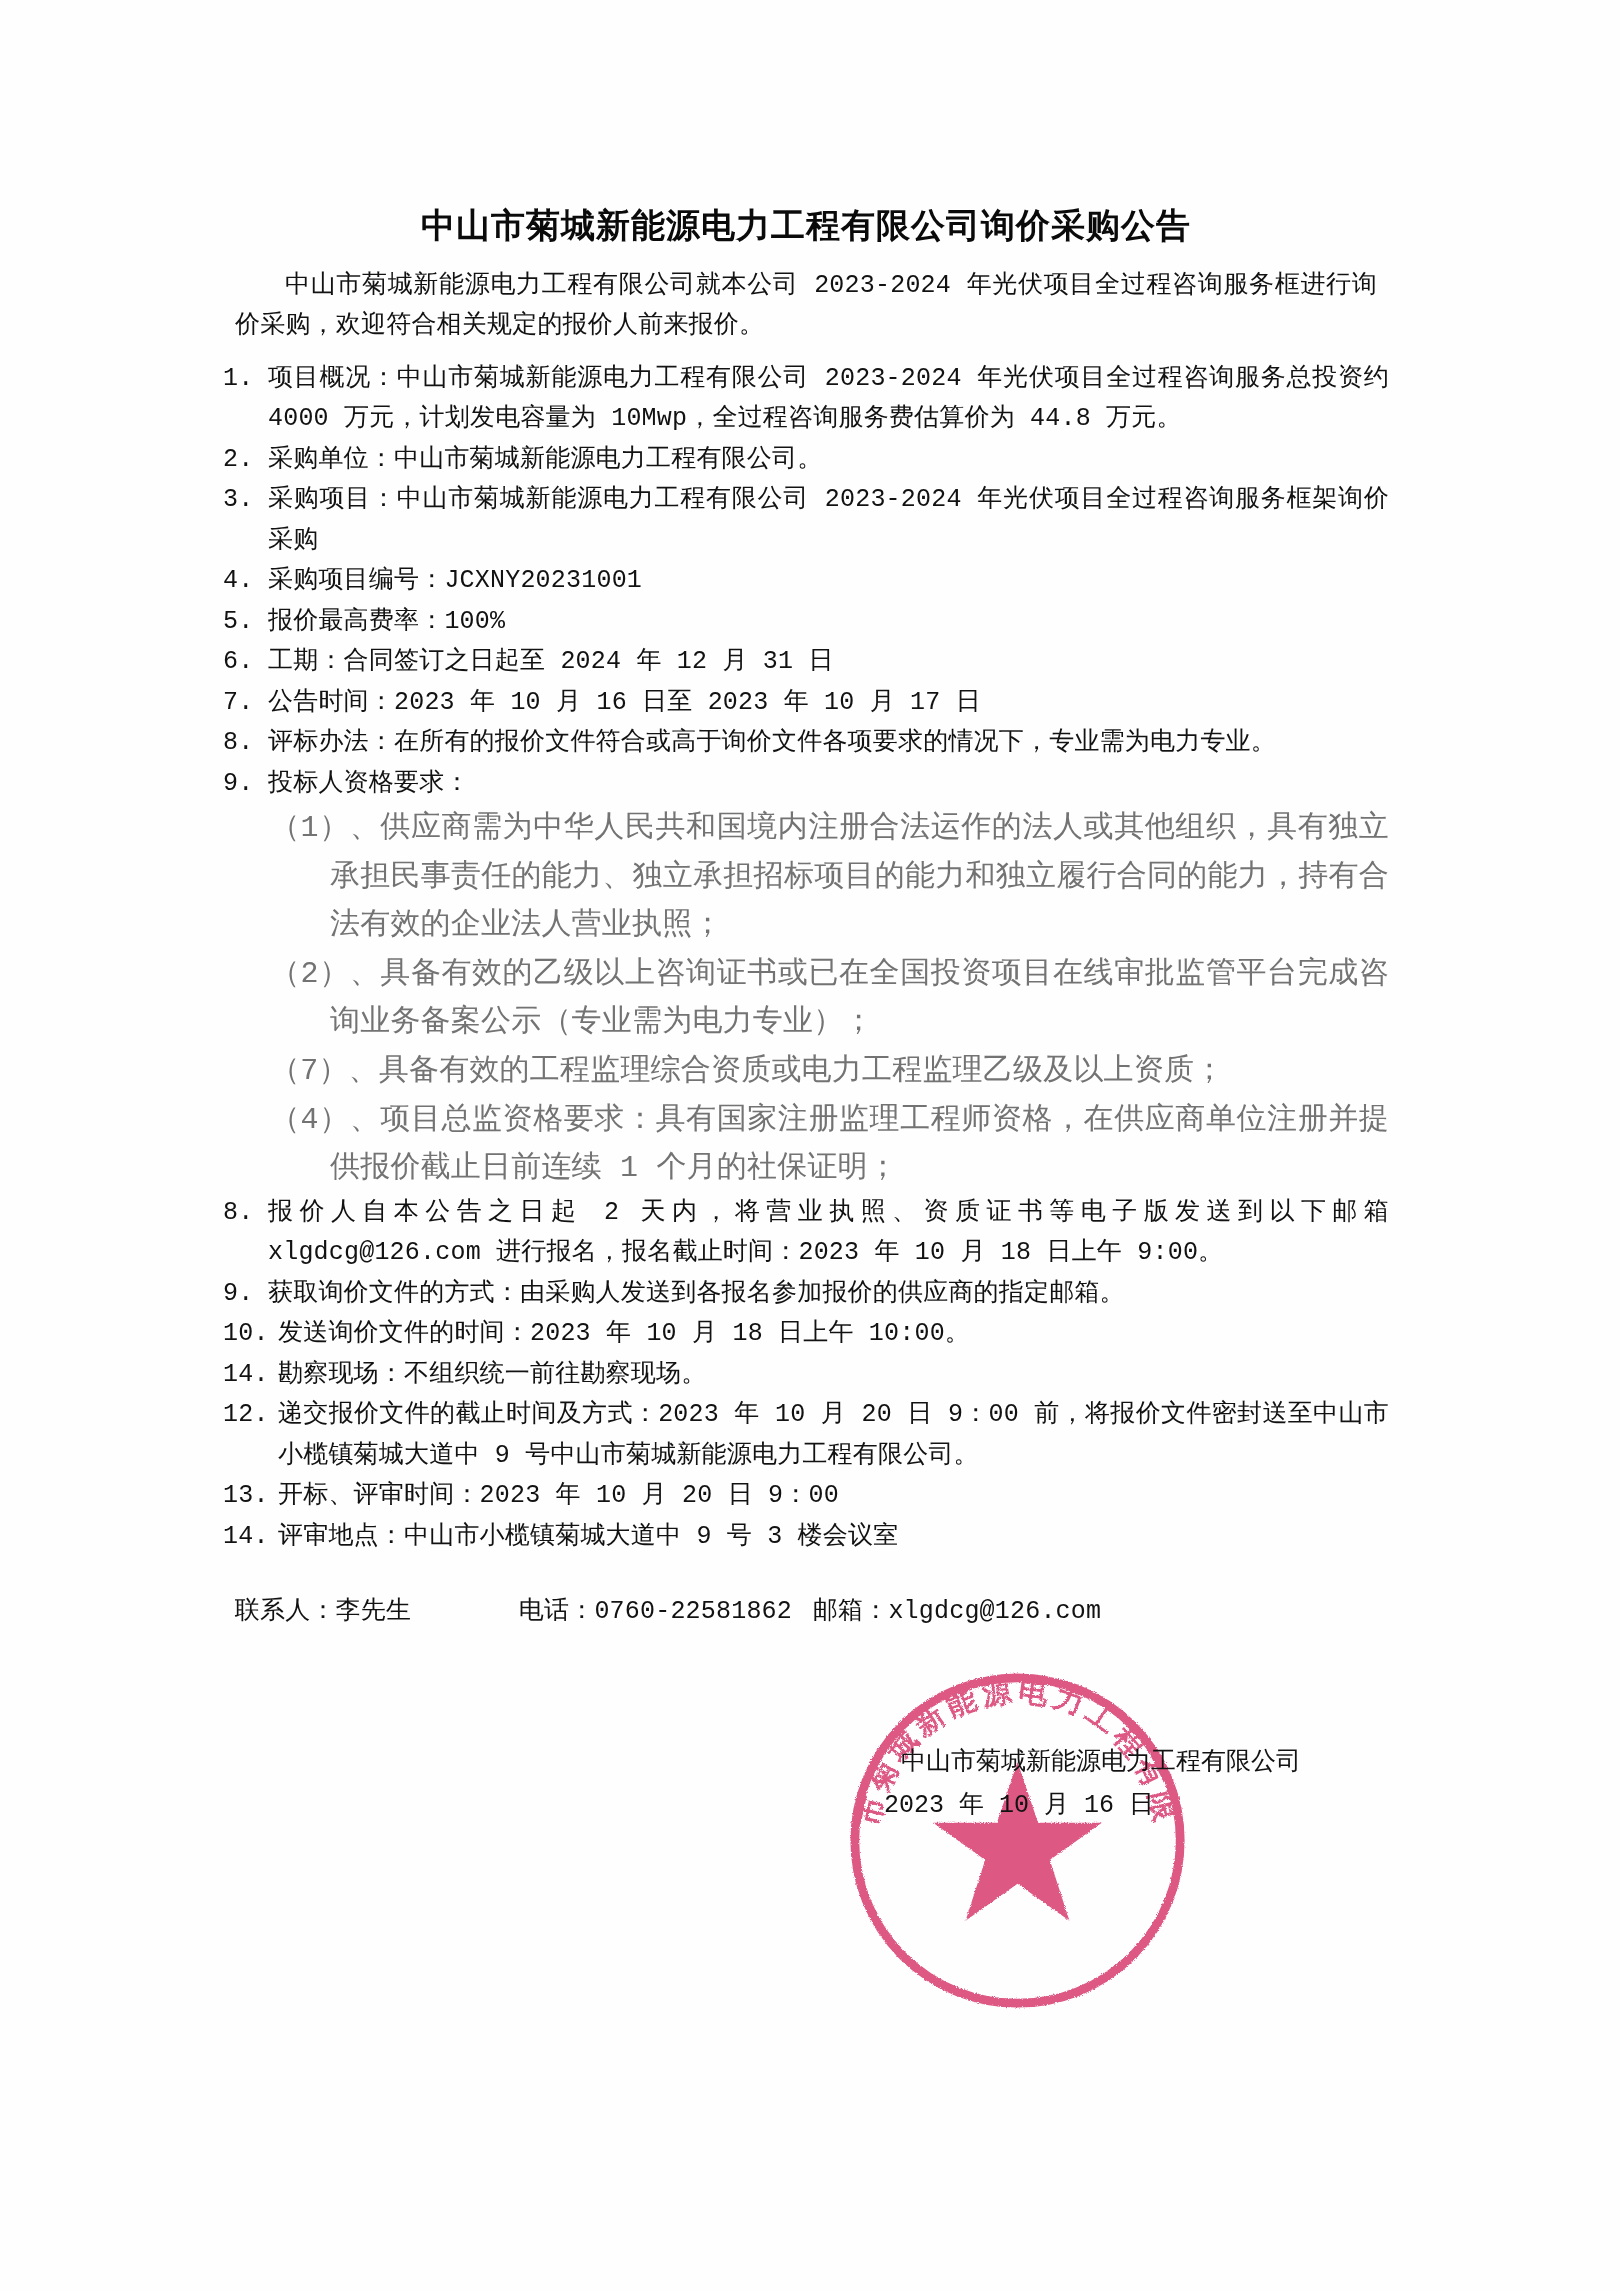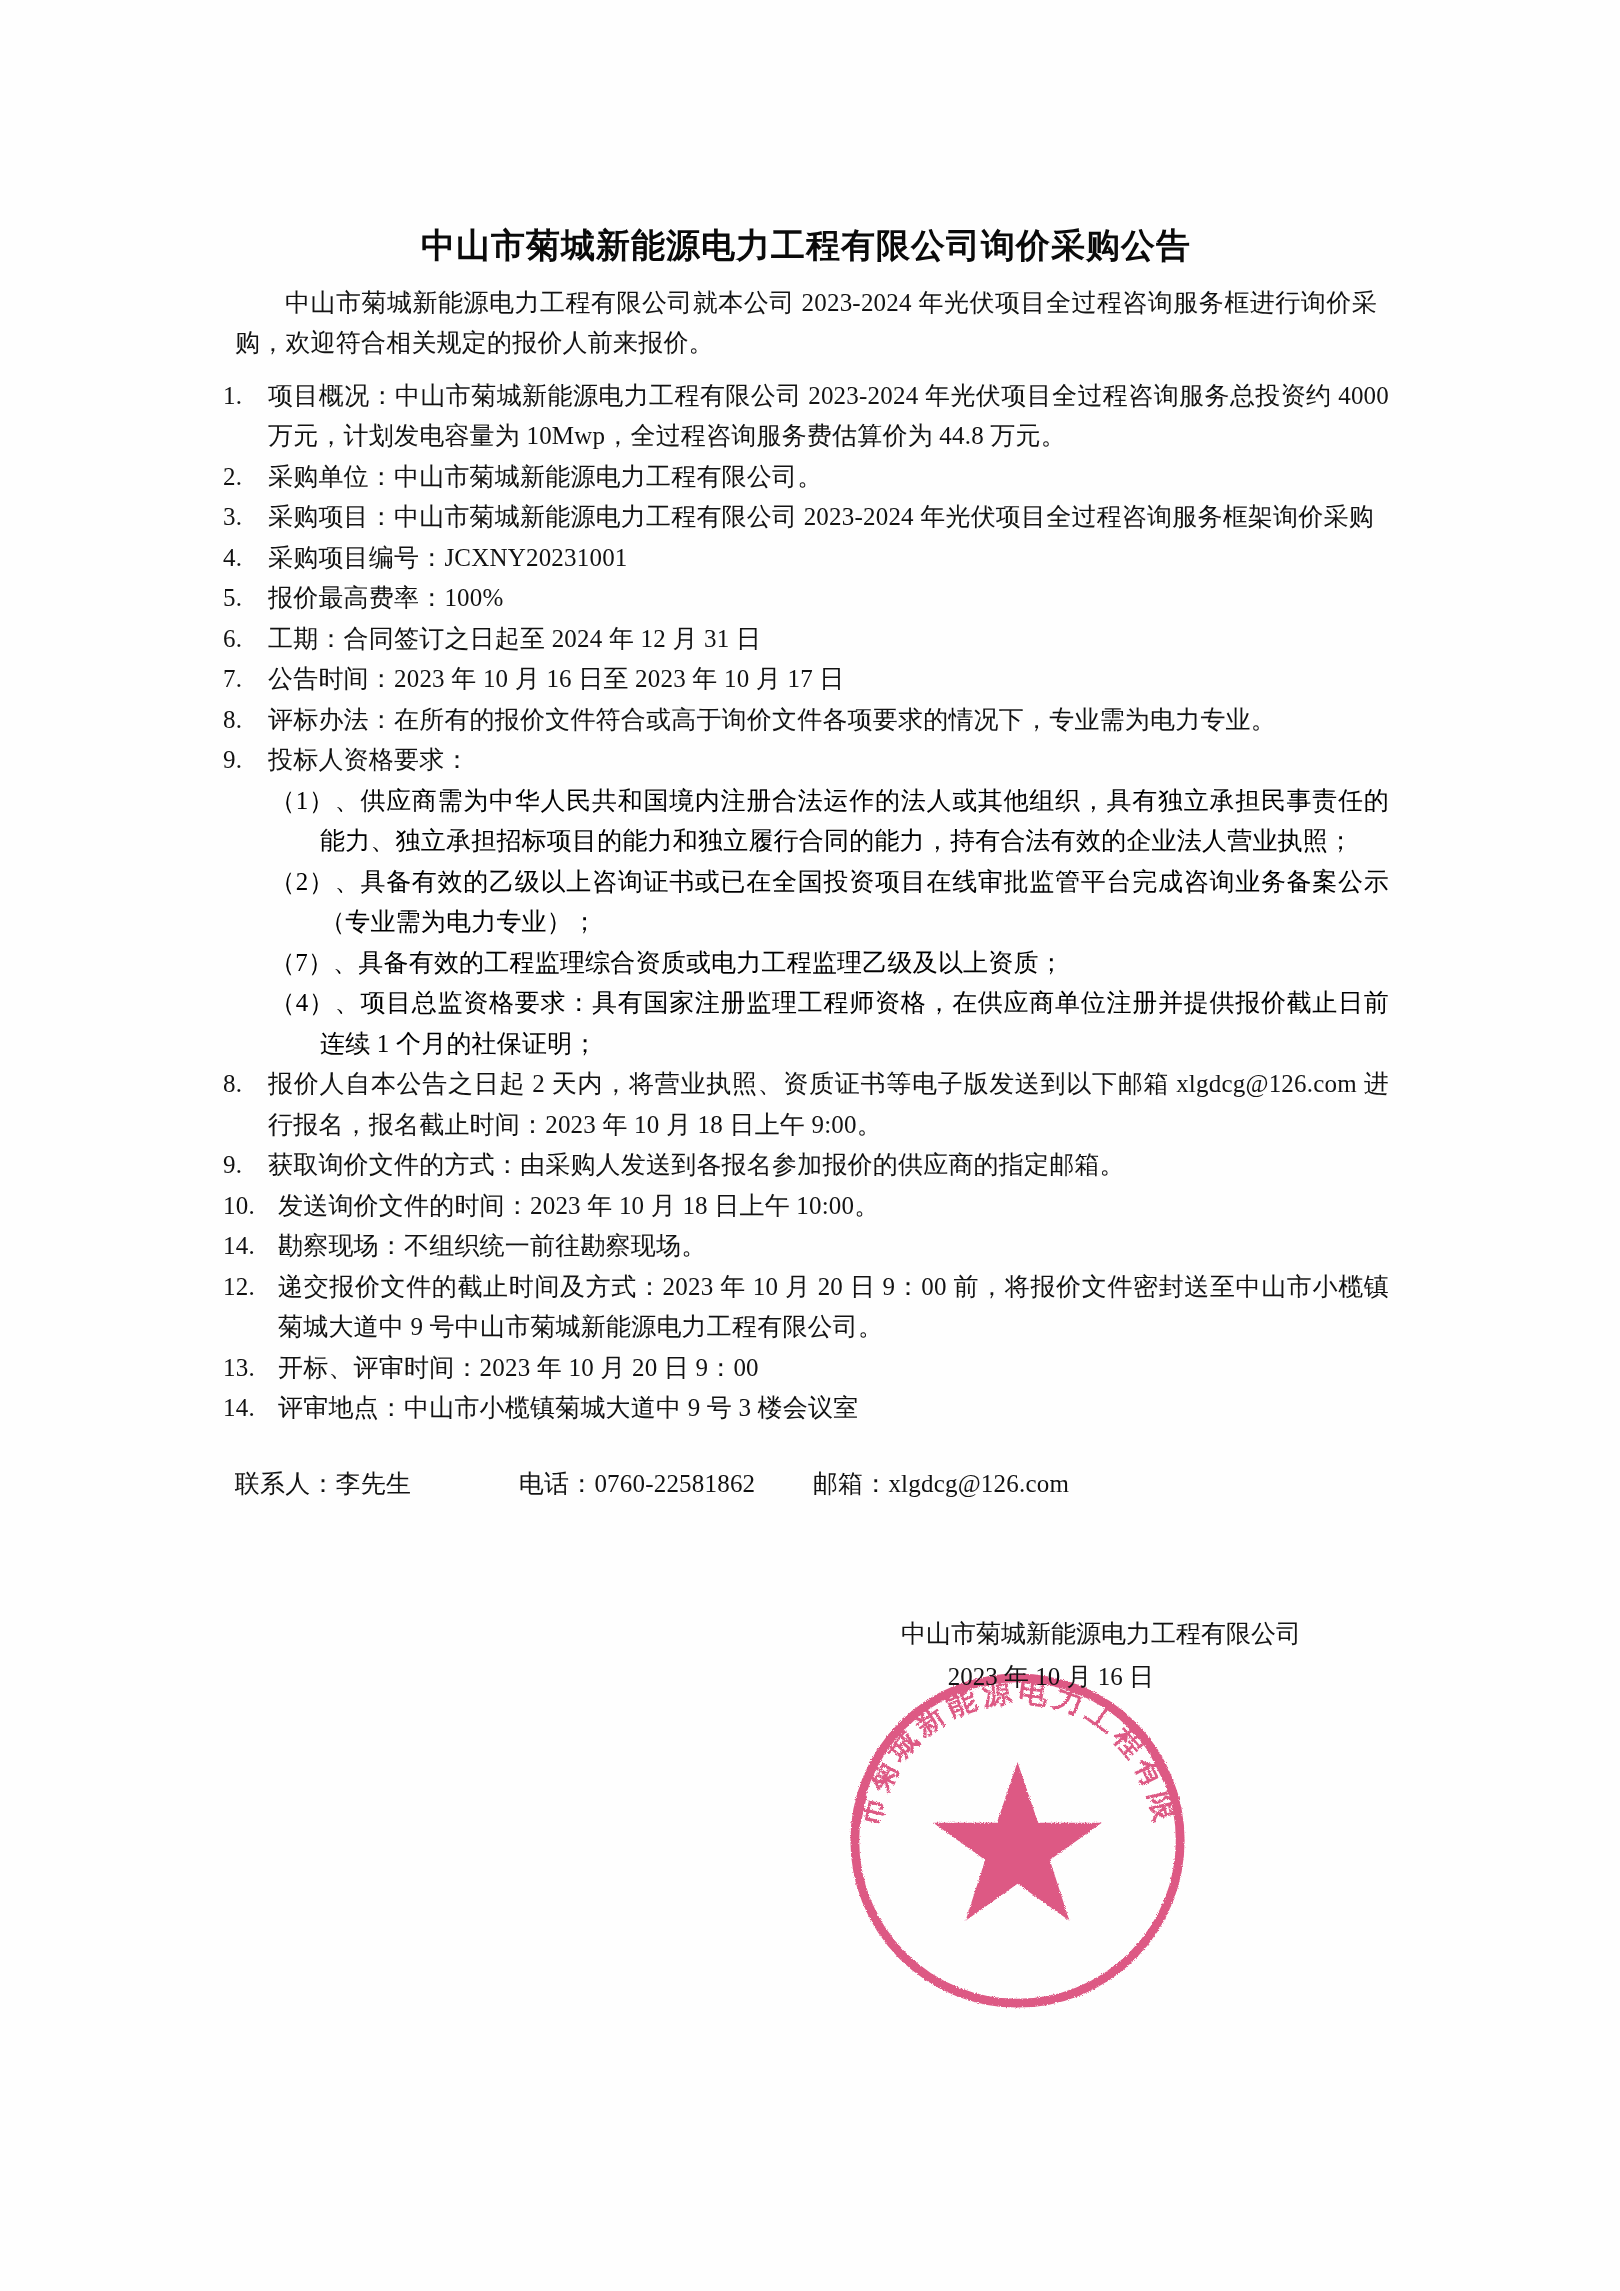--- a/index.html
+++ b/index.html
@@ -23,22 +23,23 @@
     position: absolute;
     left: 0;
     top: 0;
     width: 1620px;
     height: 2292px;
     background: #fefefe;
   }
   #content {
     position: absolute;
     left: 223px;
-    top: 223px;
+    top: 206px;
     width: 1166px;
+    font-family: Liberation Mono, monospace;
   }
 
   .doc-title {
     font-size: 34px;
     font-weight: bold;
     text-align: center;
     letter-spacing: 1px;
     line-height: 1.35;
     margin: 0 0 13.7px 0;
     color: #0a0a0a;
@@ -73,23 +74,23 @@
   }
   .item .body {
     flex: 1 1 auto;
     text-align: justify;
     text-justify: inter-ideograph;
   }
   .item.wide .num { width: 55px; }
 
   .sub-item {
     margin-left: 47px;
-    font-size: 25px;
-    line-height: 1.62;
-    color: #000000;
+    font-size: 30px;
+    line-height: 1.62;
+    color: #737373;
     text-align: justify;
     text-justify: inter-ideograph;
     letter-spacing: 0.2px;
     padding-left: 2.0em;
     text-indent: -2.0em;
   }
 
   
   .contact-row {
     display: flex;

